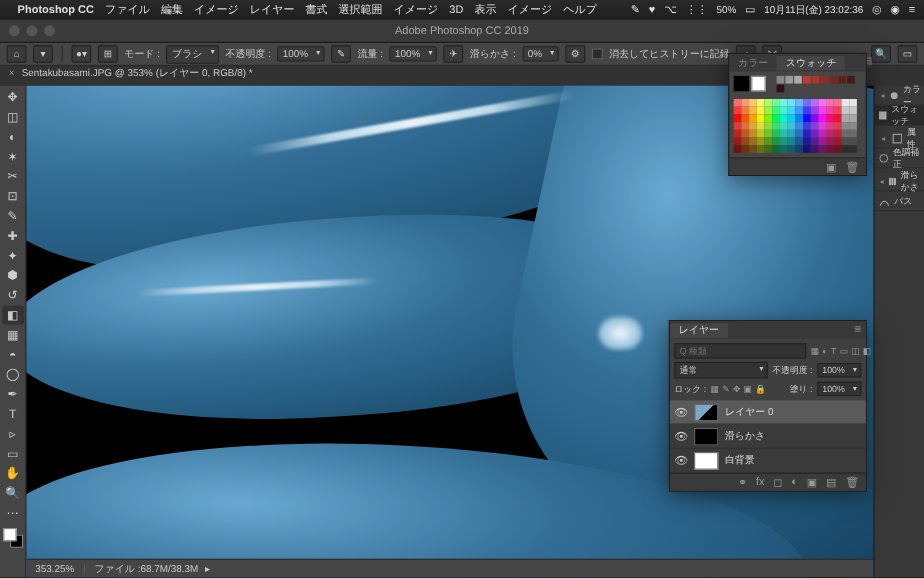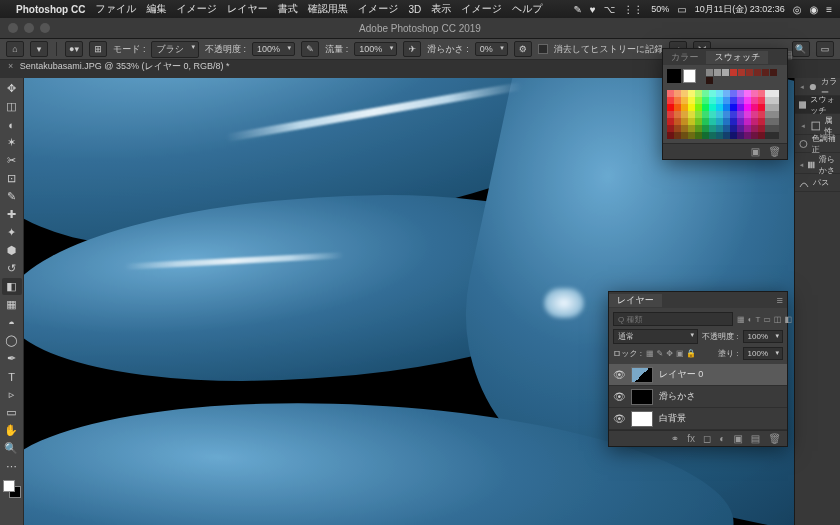--- a/index.html
+++ b/index.html
@@ -84,21 +84,21 @@
 <body>
 
 <div class="menubar">
   <span class="apple"></span>
   <span class="app">Photoshop CC</span>
   <span class="menu-item">ファイル</span>
   <span class="menu-item">編集</span>
   <span class="menu-item">イメージ</span>
   <span class="menu-item">レイヤー</span>
   <span class="menu-item">書式</span>
-  <span class="menu-item">確認用黒</span>
+  <span class="menu-item">選択範囲</span>
   <span class="menu-item">イメージ</span>
   <span class="menu-item">3D</span>
   <span class="menu-item">表示</span>
   <span class="menu-item">イメージ</span>
   <span class="menu-item">ヘルプ</span>
   <div class="menubar-right">
     <span class="ic">✎</span>
     <span class="ic">♥</span>
     <span class="ic">⌥</span>
     <span class="ic">⋮⋮</span>
@@ -184,20 +184,27 @@
 
   <div class="canvas-area">
     <div class="canvas">
       <div class="blue-shape s1"></div>
       <div class="blue-shape s2"></div>
       <div class="blue-shape s3"></div>
       <div class="blue-shape s4"></div>
       <div class="hl h1"></div>
       <div class="hl h2"></div>
       <div class="hl h3"></div>
+    </div>
+    <div class="statusbar">
+      <span>353.25%</span>
+      <span class="sep">|</span>
+      <span>ファイル :</span>
+      <span>68.7M/38.3M</span>
+      <span style="margin-left:6px">▸</span>
     </div>
   </div>
 
   <div class="right-dock">
     <div class="dock-item">
         <span class="dock-arrow">◂</span>
         <svg viewBox="0 0 10 10">
           <circle cx="5" cy="5" r="4"></circle>
         </svg>
         <span>カラー</span>

